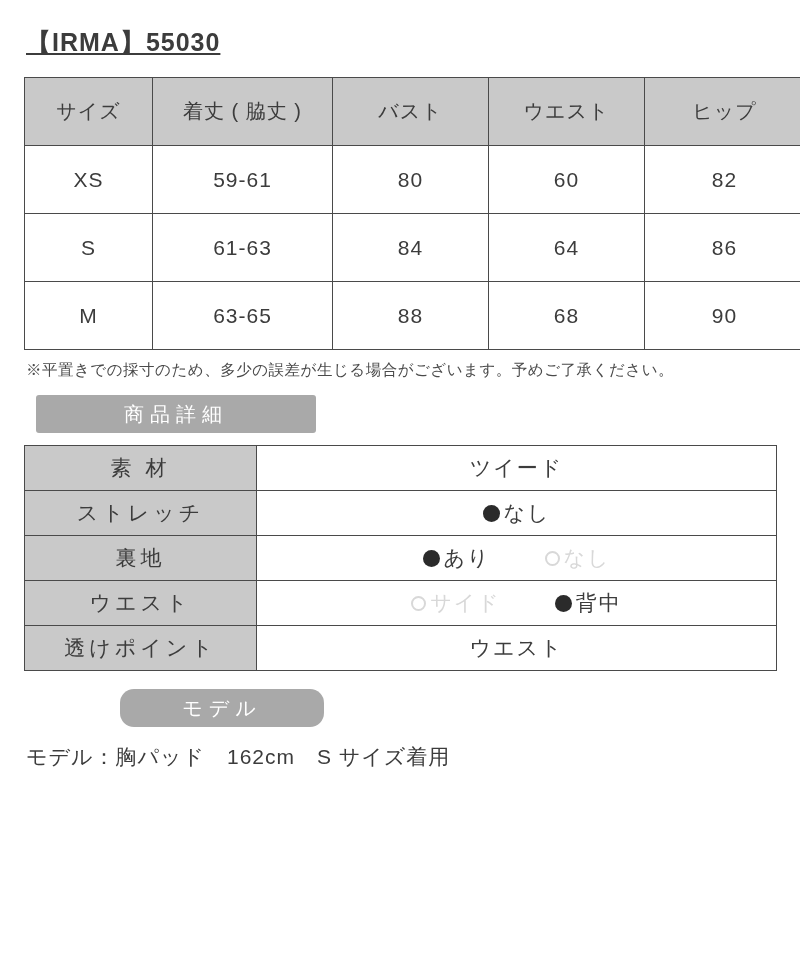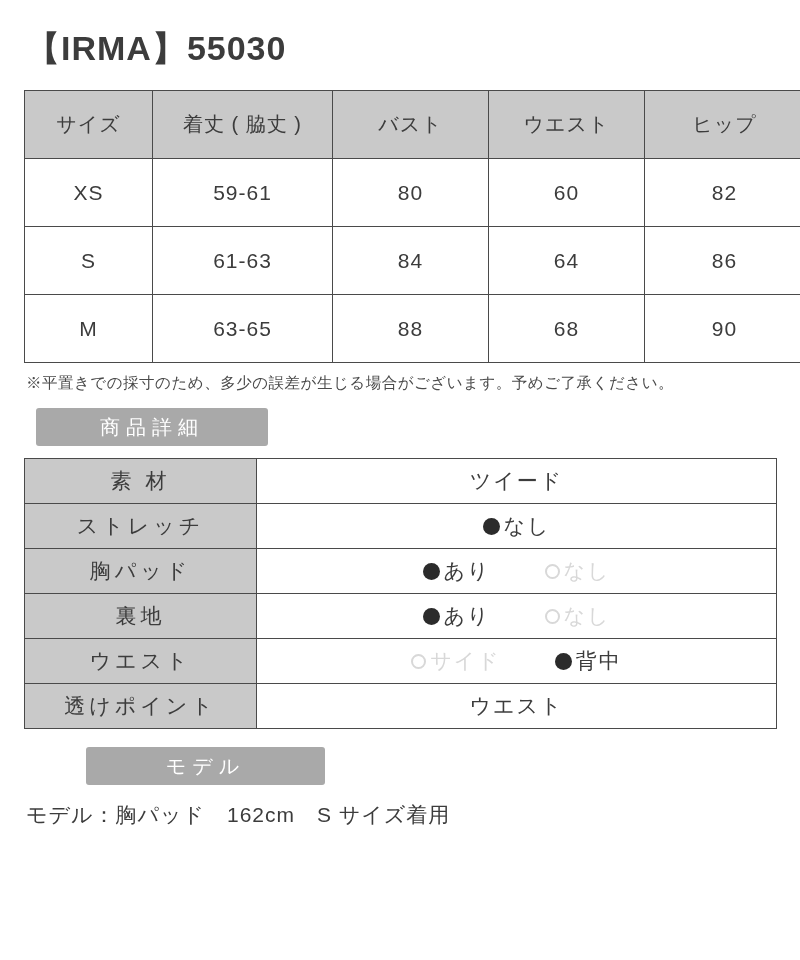--- a/index.html
+++ b/index.html
@@ -15,26 +15,27 @@
     color: #3a3a3a;
     position: relative;
     overflow: hidden;
   }
   .page {
     padding: 22px 24px 0 24px;
   }
 
   
   .title {
-    font-size: 34px;
+    font-size: 25px;
     font-weight: bold;
     color: #3c3c3c;
     letter-spacing: 1px;
     margin: 4px 0 18px 2px;
     white-space: nowrap;
+    text-decoration: underline;
   }
 
   
   table {
     border-collapse: collapse;
     width: 752px;
     table-layout: fixed;
   }
   .size-table {
     border: 1px solid #4a4a4a;
@@ -68,30 +69,31 @@
     letter-spacing: 0.5px;
     white-space: nowrap;
   }
 
   
   .pill {
     background: #a9a9a9;
     color: #ffffff;
     font-size: 20px;
     letter-spacing: 6px;
-    width: 232px;
+    width: 280px;
     height: 38px;
     line-height: 38px;
     text-align: center;
     border-radius: 3px;
     margin: 0 0 12px 12px;
   }
   .pill.model {
-    margin-left: 62px;
-    width: 239px;
+    margin-left: 96px;
+    width: 204px;
+    border-radius: 14px;
   }
 
   
   .detail-table {
     border: 1px solid #4a4a4a;
   }
   .detail-table col.l { width: 232px; }
   .detail-table col.r { width: 520px; }
   .detail-table td {
     border: 1px solid #4a4a4a;
@@ -217,35 +219,20 @@
       <tr>
         <td class="label">ストレッチ</td>
         <td class="value">
           <span class="single">
             <span class="dot"></span>
             <span>なし</span>
           </span>
         </td>
       </tr>
       <tr>
-        <td class="label">胸パッド</td>
-        <td class="value">
-          <span class="opts">
-            <span class="opt">
-              <span class="dot"></span>
-              <span>あり</span>
-            </span>
-            <span class="opt off">
-              <span class="dot"></span>
-              <span>なし</span>
-            </span>
-          </span>
-        </td>
-      </tr>
-      <tr>
         <td class="label">裏地</td>
         <td class="value">
           <span class="opts">
             <span class="opt">
               <span class="dot"></span>
               <span>あり</span>
             </span>
             <span class="opt off">
               <span class="dot"></span>
               <span>なし</span>

